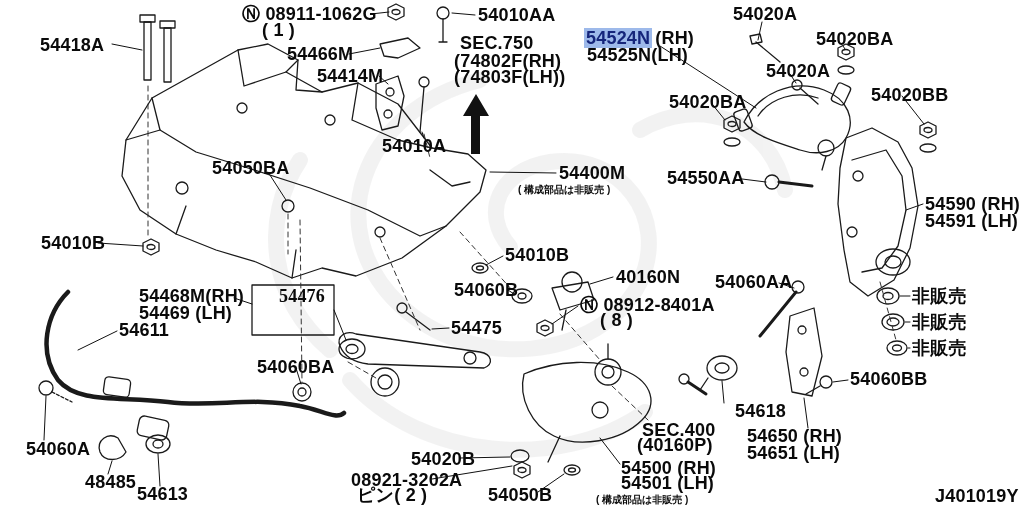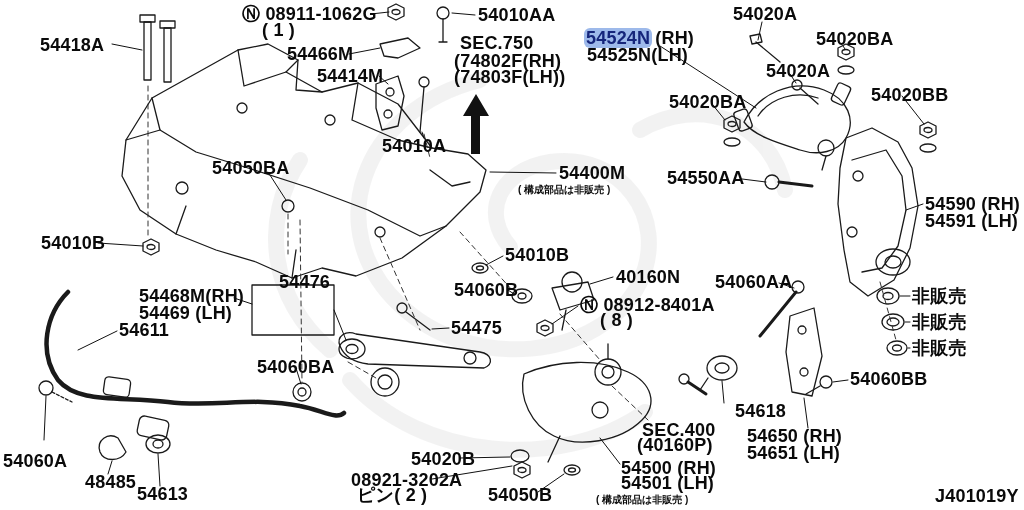--- a/index.html
+++ b/index.html
@@ -22,21 +22,20 @@
     color: #0a0a0a;
     white-space: nowrap;
     letter-spacing: 0.2px;
   }
   .lbl.small { font-size: 10px; letter-spacing: 0; }
   .hl {
     background: var(--hl, #9db9ea);
     color: var(--hlText, #15257b);
     padding: 0 2px;
     margin-right: 3px;
-    border-radius: 6px;
   }
 </style>
 </head>
 <body>
 
 <div id="screen">
 
   <svg id="art" width="1024" height="510" viewBox="0 0 1024 510" stroke="#1a1a1a" fill="none" stroke-width="1.3" stroke-linejoin="round" stroke-linecap="round">
 
     <defs>
@@ -345,26 +344,26 @@
       <div class="lbl" style="left: 454px; top: 283px;">54060B</div>
       <div class="lbl" style="left: 580px; top: 298px;">Ⓝ 08912-8401A</div>
       <div class="lbl" style="left: 600px; top: 313px;">( 8 )</div>
       <div class="lbl" style="left: 715px; top: 275px;">54060AA</div>
       <div class="lbl" style="left: 912px; top: 289px;">非販売</div>
       <div class="lbl" style="left: 912px; top: 315px;">非販売</div>
       <div class="lbl" style="left: 912px; top: 341px;">非販売</div>
       <div class="lbl" style="left: 139px; top: 289px;">54468M(RH)</div>
       <div class="lbl" style="left: 139px; top: 306px;">54469 (LH)</div>
       <div class="lbl" style="left: 119px; top: 323px;">54611</div>
-      <div class="lbl" style="left: 279px; top: 275px;">54476</div>
+      <div class="lbl" style="left: 279px; top: 289px; font-family: Liberation Serif, serif;">54476</div>
       <div class="lbl" style="left: 451px; top: 321px;">54475</div>
       <div class="lbl" style="left: 257px; top: 360px;">54060BA</div>
       <div class="lbl" style="left: 850px; top: 372px; text-align: center;">54060BB</div>
       <div class="lbl" style="left: 711px; top: 404px; margin-left: 24px;">54618</div>
-      <div class="lbl" style="left: 3px; top: 442px; margin-top: 12px;">54060A</div>
+      <div class="lbl" style="left: 26px; top: 442px;">54060A</div>
       <div class="lbl" style="left: 85px; top: 475px;">48485</div>
       <div class="lbl" style="left: 137px; top: 487px;">54613</div>
       <div class="lbl" style="left: 411px; top: 452px;">54020B</div>
       <div class="lbl" style="left: 351px; top: 473px;">08921-3202A</div>
       <div class="lbl" style="left: 357px; top: 488px;">ピン( 2 )</div>
       <div class="lbl" style="left: 642px; top: 423px;">SEC.400</div>
       <div class="lbl" style="left: 637px; top: 438px;">(40160P)</div>
       <div class="lbl" style="left: 621px; top: 461px;">54500 (RH)</div>
       <div class="lbl" style="left: 621px; top: 476px;">54501 (LH)</div>
       <div class="lbl small" style="left: 596px; top: 492px;">( 構成部品は非販売 )</div>

